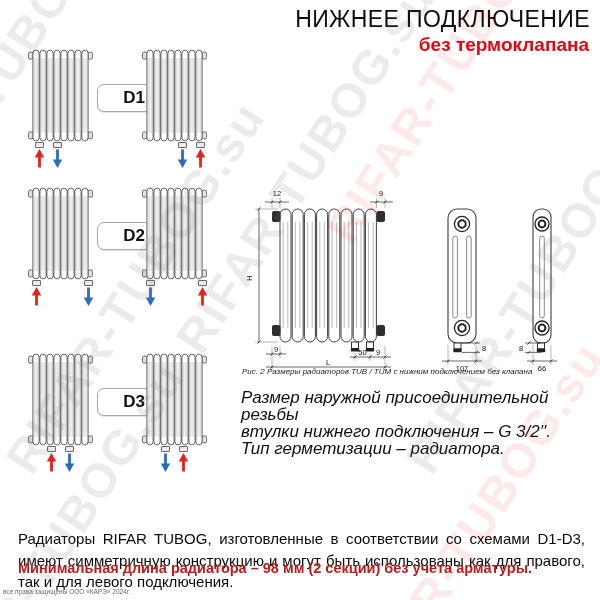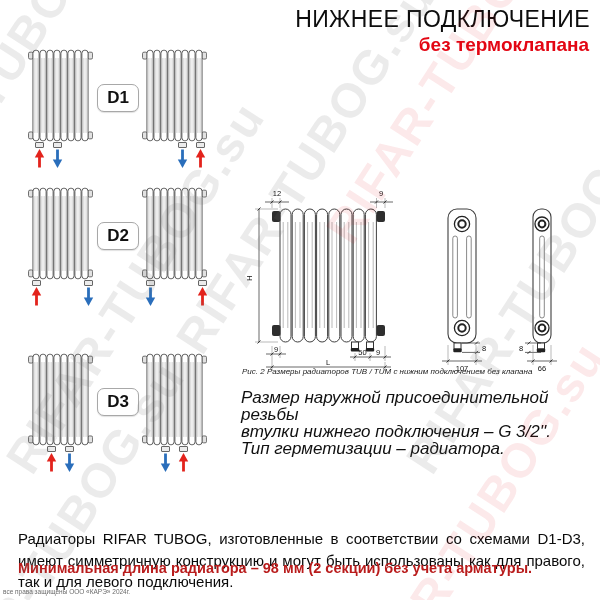--- a/index.html
+++ b/index.html
@@ -12,21 +12,21 @@
   .header-subtitle{position:absolute;top:34px;right:11px;font-size:19px;font-weight:bold;
                    color:#e30613;white-space:nowrap;}
 
   
   .scheme-row{position:absolute;left:0;width:240px;height:132px;}
   .row-0{top:47px}.row-1{top:185px}.row-2{top:351px}
   .rad-slot{position:absolute;top:0;width:65px;height:97px;}
   .rad-left{left:28px}.rad-right{left:142px}
   .scheme-box{position:absolute;left:97px;top:37px;width:40px;height:26px;background:#fff;
               border:1.3px solid #a8a8a8;border-radius:7px;display:flex;align-items:center;
-              justify-content:center;box-shadow:0 1px 1px rgba(0,0,0,.12);}
+              justify-content:center;box-shadow:0 1px 1px rgba(0,0,0,.12);padding-left:16px;}
   .scheme-box span{font-size:17px;font-weight:bold;color:#111;}
   .arrows{position:absolute;top:95px;width:65px;display:flex;}
   .arrows-left{left:28px}.arrows-right{left:142px}
   .pos-left{justify-content:flex-start;padding-left:5px;gap:5px;}
   .pos-right{justify-content:flex-end;padding-right:5px;gap:5px;}
   .pos-center{justify-content:center;gap:5px;}
   .pos-split{justify-content:space-between;padding:0 2px;}
   .arrow-item{display:flex;flex-direction:column;align-items:center;}
   .stub{width:7px;height:4px;border:1px solid #666;background:#ececec;border-radius:1px;margin-bottom:1px;}
 

